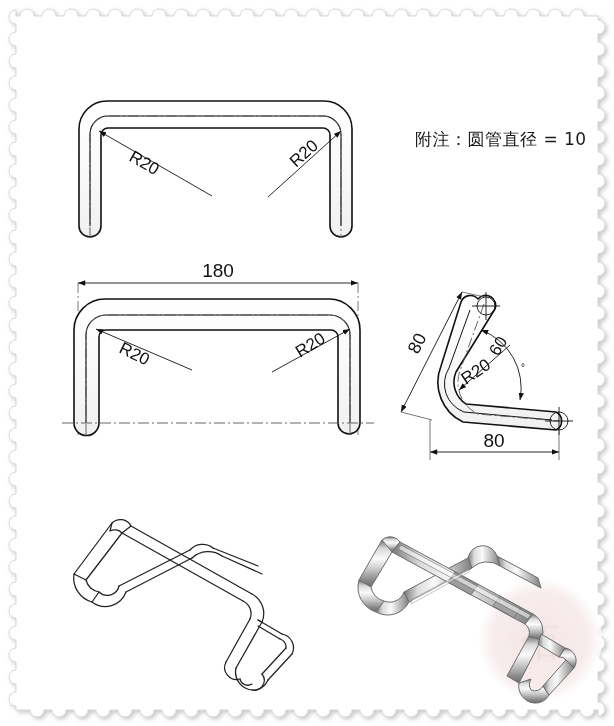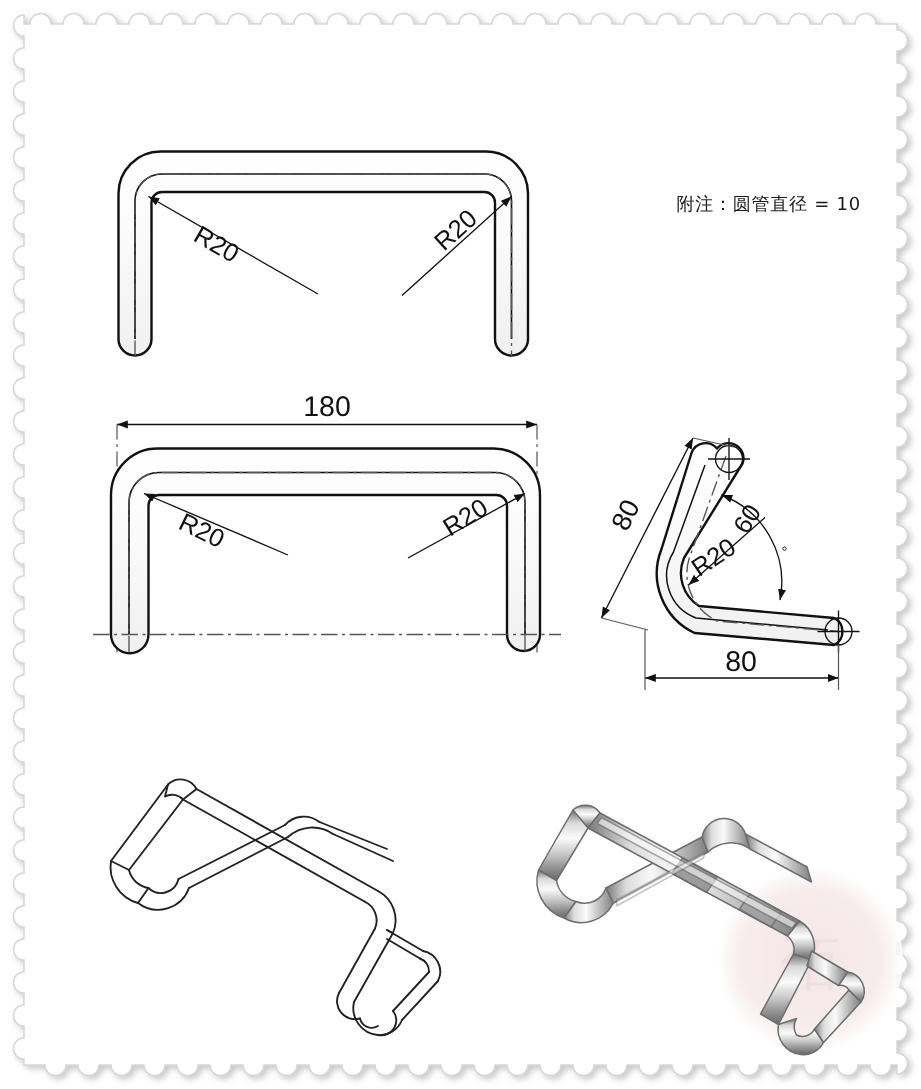--- a/index.html
+++ b/index.html
@@ -4,21 +4,21 @@
 <style>
   html,body{margin:0;padding:0;background:#ffffff;}
   body{width:614px;height:726px;font-family:"Liberation Serif",serif;overflow:hidden;}
   #sheet{position:relative;width:614px;height:726px;background:#ffffff;}
   .stamp{position:absolute;left:0;top:0;width:614px;height:726px;}
   .canvas-wrap{position:absolute;left:0;top:0;width:614px;height:726px;}
   svg{display:block;}
   .note{
     position:absolute;left:415px;top:128px;
     font-family:"DejaVu Sans",sans-serif;
-    font-size:12px;color:#1a1a1a;white-space:nowrap;letter-spacing:0.5px;margin-left:36px;
+    font-size:17px;color:#1a1a1a;white-space:nowrap;letter-spacing:0.5px;
   }
   .dimtxt{font-family:"Liberation Sans",sans-serif;fill:#111;}
 </style>
 </head>
 <body>
 
 <div id="sheet">
 
   <svg class="stamp" width="614" height="726" viewBox="0 0 614 726">
     <defs>

